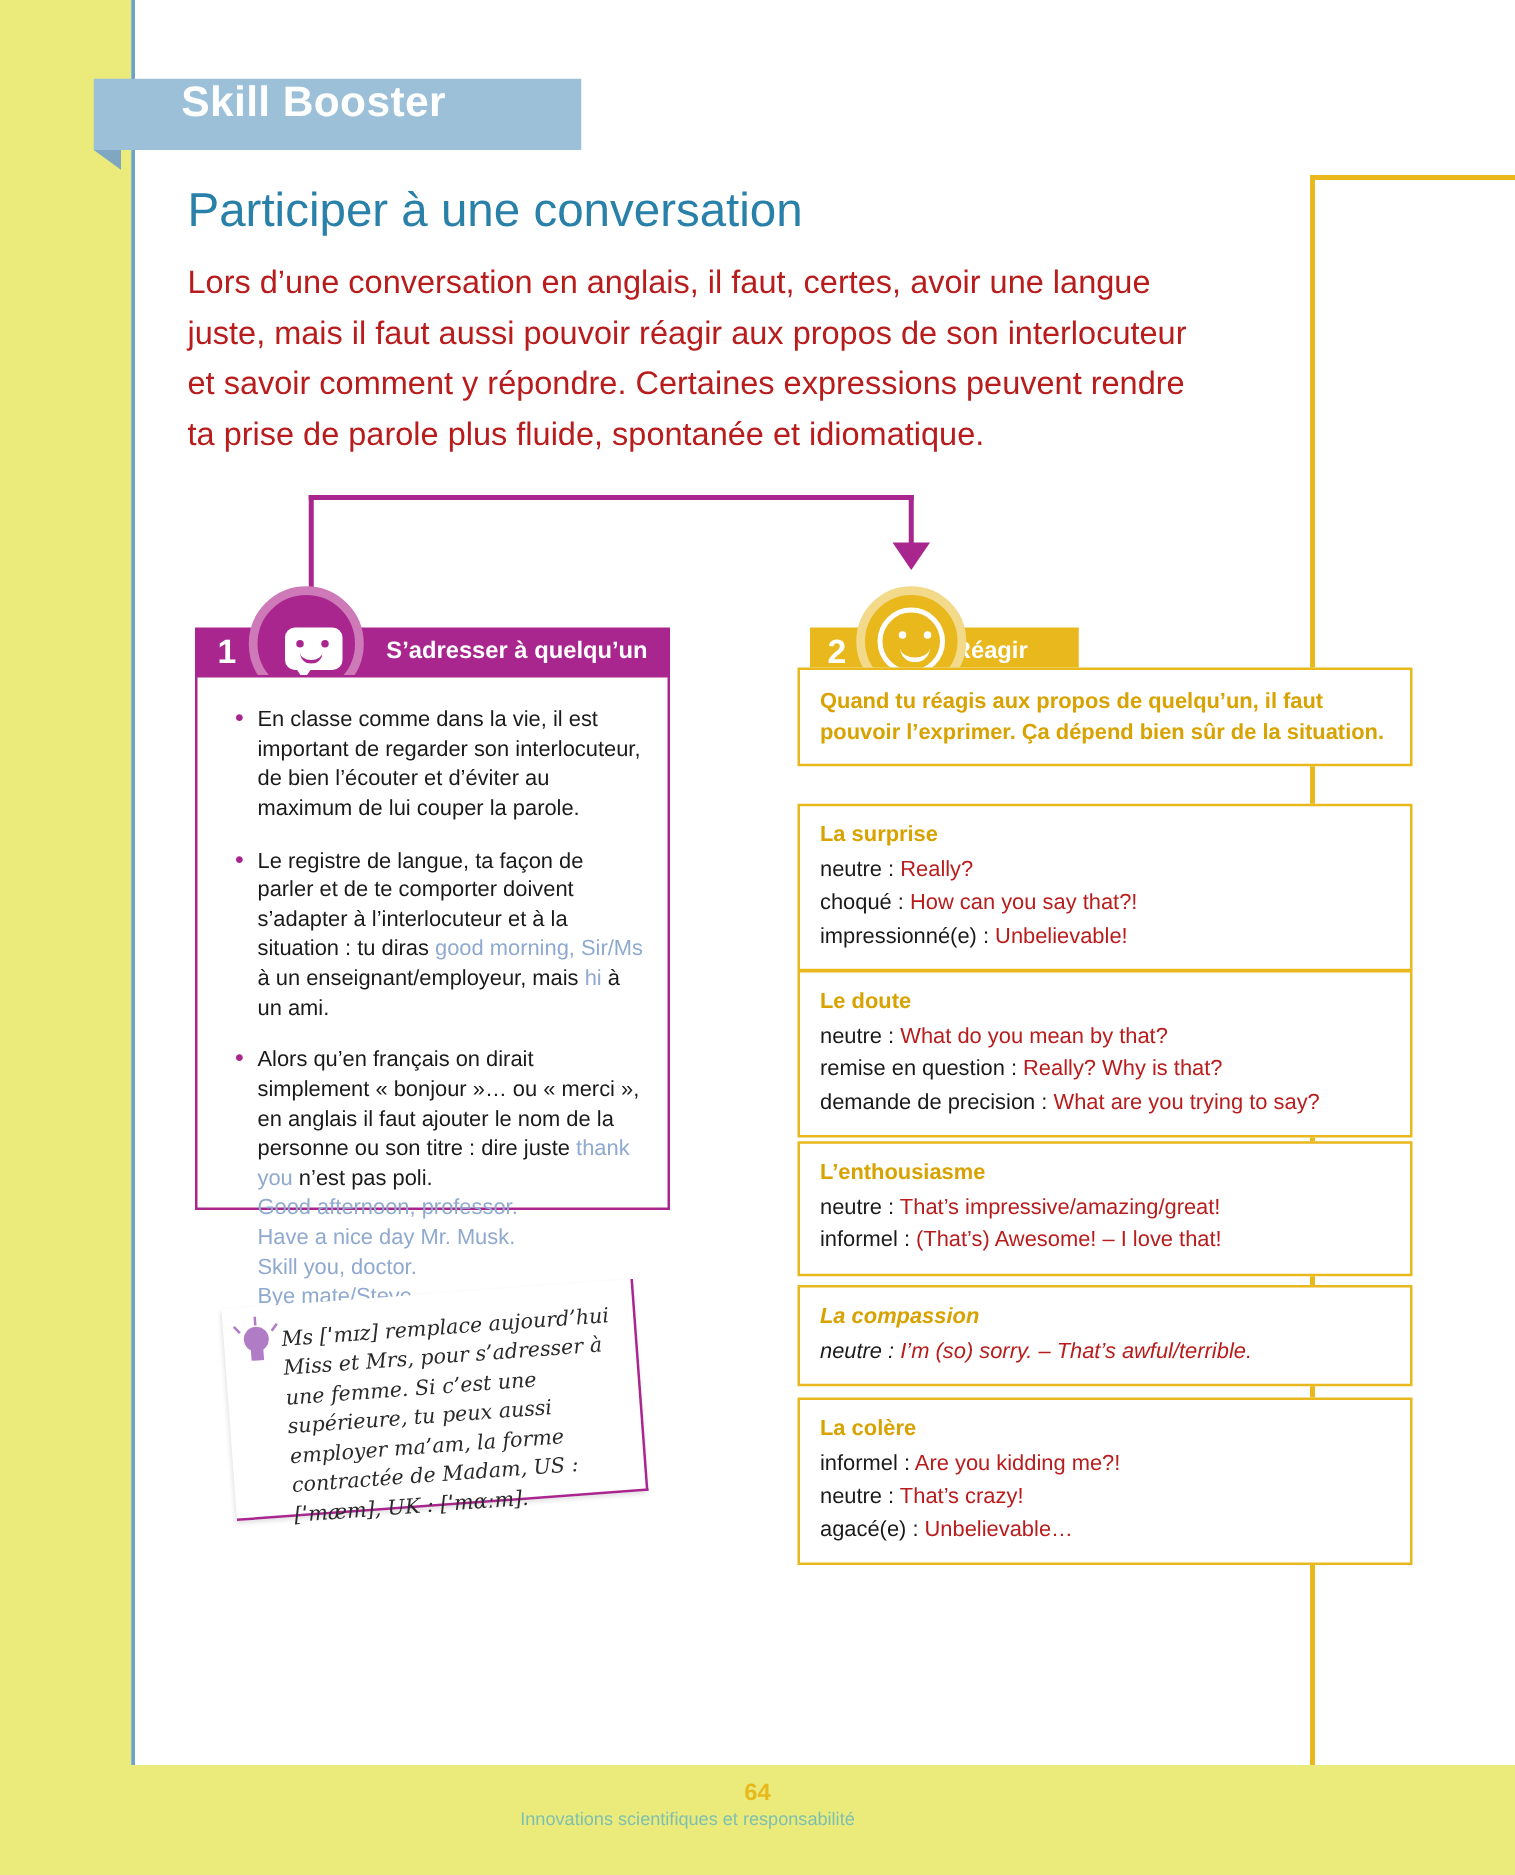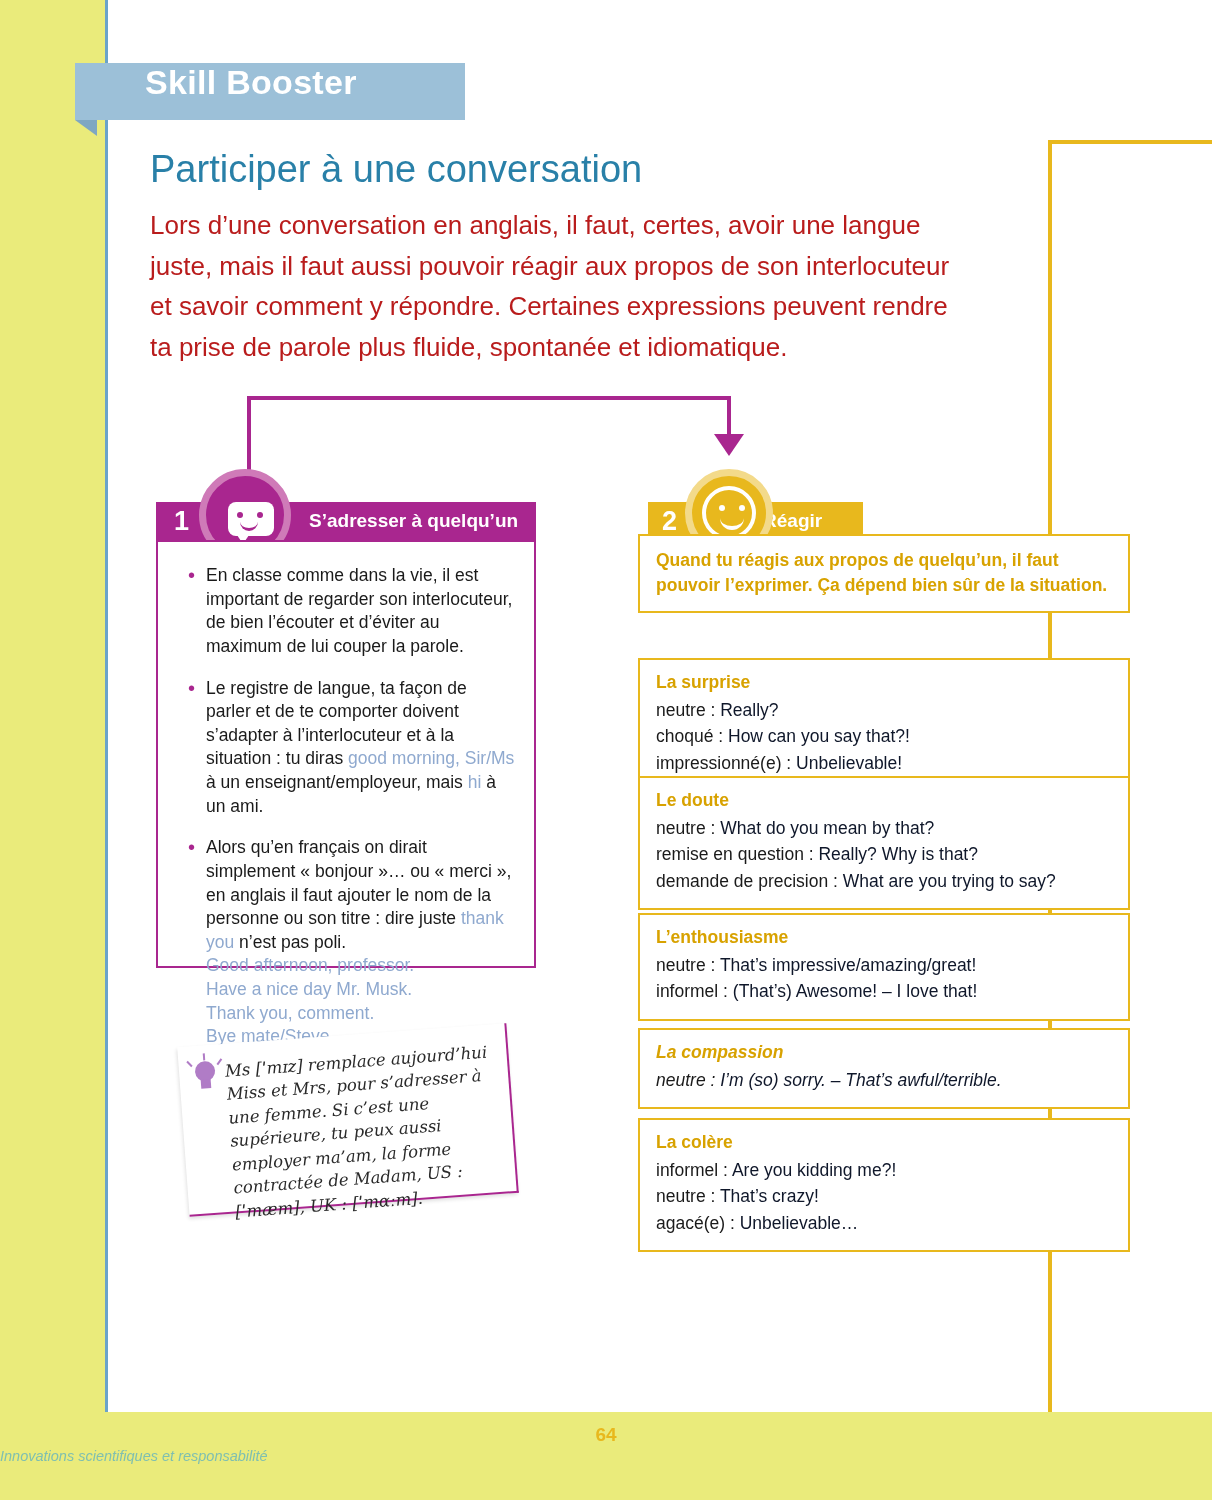--- a/index.html
+++ b/index.html
@@ -137,30 +137,30 @@
   .y-box{
     position:absolute;left:638px;top:0;width:492px;
     border:2px solid #e8b81d;box-sizing:border-box;background:#fff;
     padding:12px 16px 14px 16px;
   }
   .y-intro{
     color:#d8a200;font-weight:bold;font-size:17.5px;line-height:1.4;
   }
   .y-title{color:#d8a200;font-weight:bold;font-size:17.5px;margin-bottom:4px;}
   .y-line{font-size:17.5px;line-height:1.5;color:#1a1a1a;}
-  .y-en{color:#0f172a;}
+  .y-en{color:#b91c1c;}
 
   
   .footer-num{
     position:absolute;left:0;top:1424px;width:1212px;text-align:center;
     color:#e8b81d;font-weight:bold;font-size:19px;
   }
   .footer-txt{
-    position:absolute;left:0;top:1448px;width:1100px;
-    color:#7fbfb0;font-size:14.5px;font-style:italic;
+    position:absolute;left:0;top:1448px;width:1100px;text-align:center;
+    color:#7fbfb0;font-size:14.5px;
   }
 </style>
 </head>
 <body>
 
 <div class="page-white"></div>
 <div class="right-rule"></div>
 
 <div class="banner-tab"></div>
 <div class="banner">
@@ -191,21 +191,21 @@
     <li>
       <span>En classe comme dans la vie, il est important de regarder son interlocuteur, de bien l’écouter et d’éviter au maximum de lui couper la parole.</span>
     </li>
     <li>
       <span>Le registre de langue, ta façon de parler et de te comporter doivent s’adapter à l’interlocuteur et à la situation : tu diras </span><span class="en">good morning, Sir/Ms</span><span> à un enseignant/employeur, mais </span><span class="en">hi</span><span> à un ami.</span>
     </li>
     <li>
       <span>Alors qu’en français on dirait simplement « bonjour »… ou « merci », en anglais il faut ajouter le nom de la personne ou son titre : dire juste </span><span class="en">thank you</span><span> n’est pas poli.</span>
       <span class="en-block">Good afternoon, professor.</span>
       <span class="en-block">Have a nice day Mr. Musk.</span>
-      <span class="en-block">Thank you, comment.</span>
+      <span class="en-block">Skill you, doctor.</span>
       <span class="en-block">Bye mate/Steve.</span>
     </li>
   </ul>
 </div>
 
 <div class="note">
   <div class="note-bg"></div>
   <div class="bulb">
     <div class="glass"></div>
       <div class="base"></div>
@@ -224,21 +224,21 @@
   <div class="face"></div>
   <div class="eye l"></div>
     <div class="eye r"></div>
     <div class="smile"></div>
 </div>
 
 <div class="y-box" style="top:534px;">
   <div class="y-intro">Quand tu réagis aux propos de quelqu’un, il faut pouvoir l’exprimer. Ça dépend bien sûr de la situation.</div>
 </div>
 
-<div class="y-box" style="top:658px;">
+<div class="y-box" style="top:643px;">
   <div class="y-title">La surprise</div>
   <div class="y-line"><span>neutre : </span><span class="y-en">Really?</span></div>
   <div class="y-line"><span>choqué : </span><span class="y-en">How can you say that?!</span></div>
   <div class="y-line"><span>impressionné(e) : </span><span class="y-en">Unbelievable!</span></div>
 </div>
 
 <div class="y-box" style="top:776px;">
   <div class="y-title">Le doute</div>
   <div class="y-line"><span>neutre : </span><span class="y-en">What do you mean by that?</span></div>
   <div class="y-line"><span>remise en question : </span><span class="y-en">Really? Why is that?</span></div>

